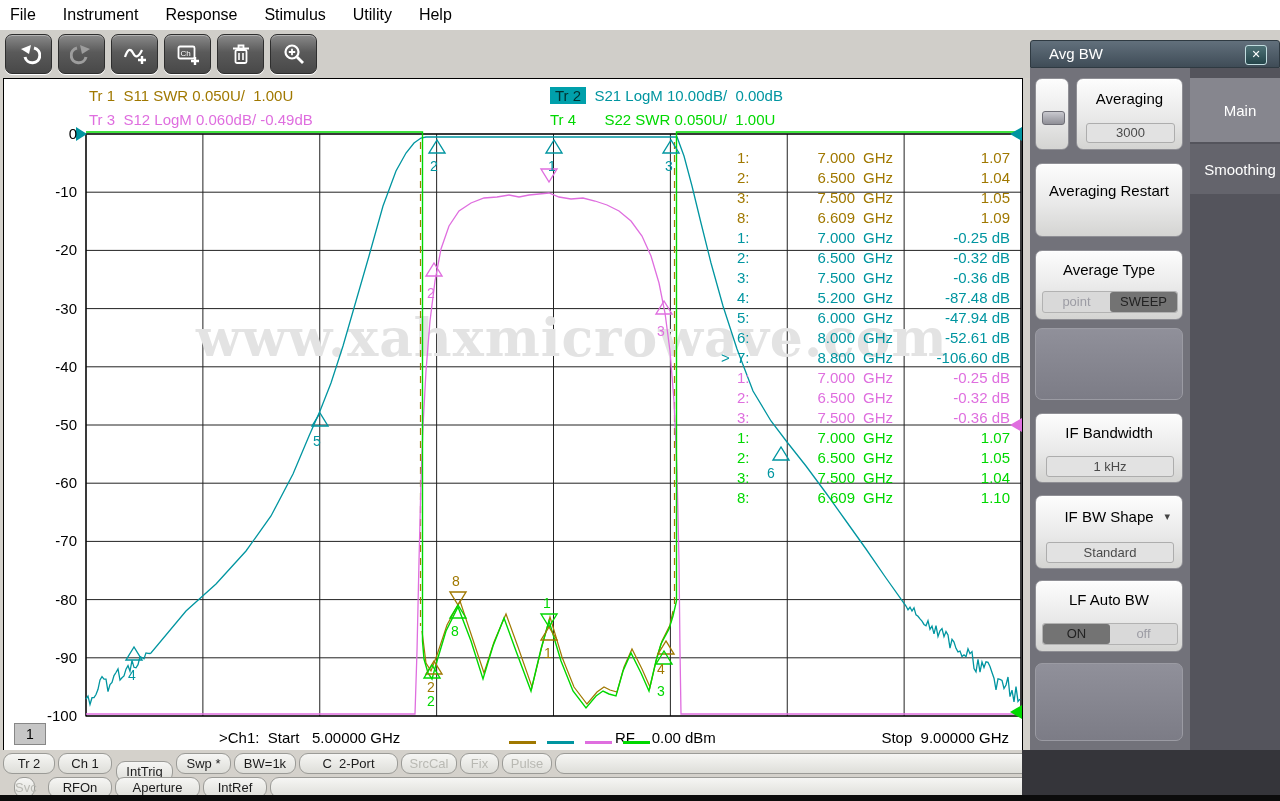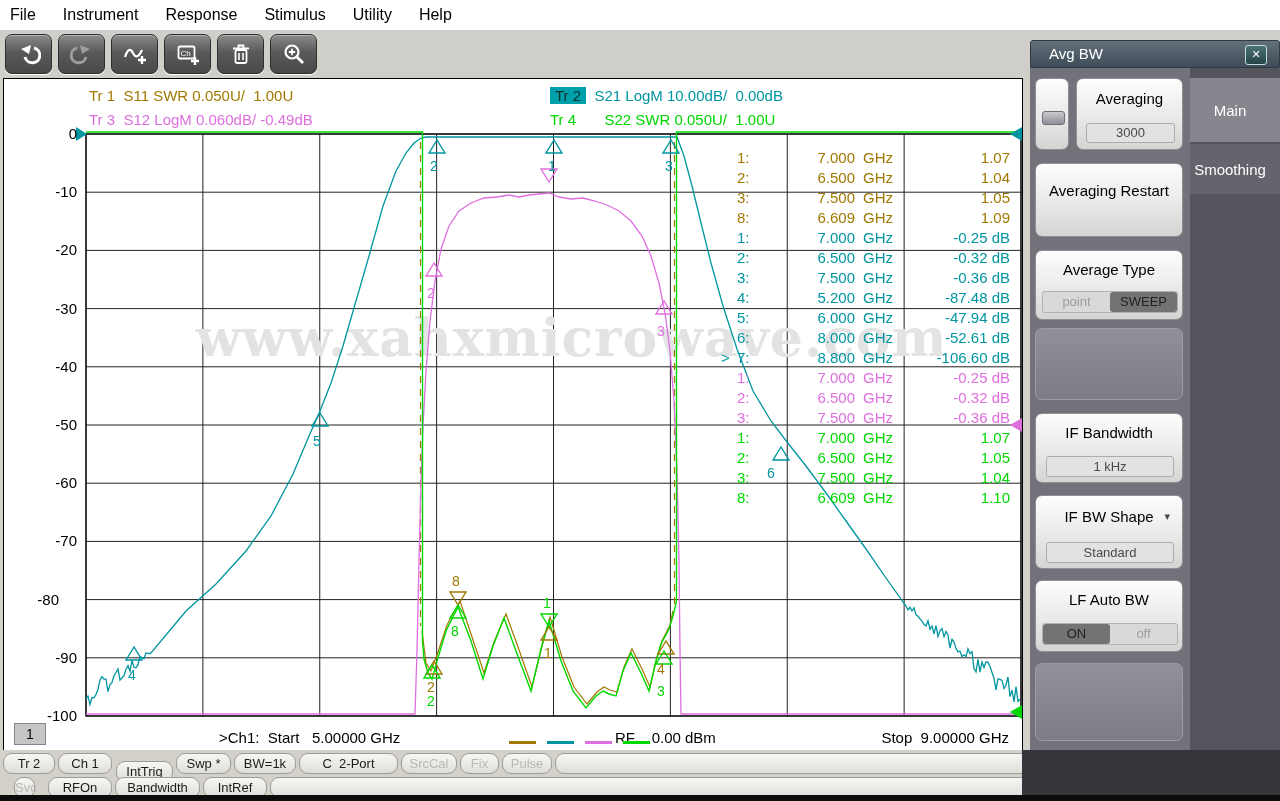--- a/index.html
+++ b/index.html
@@ -44,21 +44,21 @@
   .pbtn{position:absolute;left:5px;width:148px;border-radius:7px;border:1px solid #8f8f95;
      background:linear-gradient(#fdfdfd,#e9e9e9 55%,#d4d4d2);box-shadow:inset 0 1px 0 #fff;box-sizing:border-box;}
   .pbtn-label{position:absolute;width:100%;text-align:center;font-size:15px;color:#000;}
   .pfield{position:absolute;border:1px solid #adadad;background:#e2e2e2;border-radius:3px;
      text-align:center;font-size:13px;color:#4a4a4a;box-sizing:border-box;}
   .ptoggle{position:absolute;border:1px solid #b2b2b2;background:#d9d9d9;border-radius:3px;display:flex;box-sizing:border-box;}
   .ptoggle div{flex:1;text-align:center;font-size:13px;line-height:20px;}
   .tg-on{background:#737373;color:#222;border-radius:3px;}
   .tg-off{color:#9c9ca4;}
   .pbtn-disabled{background:linear-gradient(#90909a,#7c7c86);border:1px solid #9b9ba3;box-shadow:none;}
-  .tab{position:absolute;left:0;width:90px;color:#fff;font-size:15px;display:flex;align-items:center;justify-content:flex-start;text-align:center;}
+  .tab{position:absolute;left:0;width:90px;color:#fff;font-size:15px;display:flex;align-items:center;justify-content:flex-end;text-align:center;}
   .tab-active{background:#86868e;}
   .tab-idle{background:#64646c;}
   .toggle-glyph{position:absolute;left:6px;top:32px;width:21px;height:12px;border-radius:3px;
      background:linear-gradient(#c9c9cf,#8f8f97);border:1px solid #6f6f77;}
   .shape-arrow{position:absolute;right:12px;top:14px;font-size:11px;color:#444;}
   
   #footer-dark{left:1022px;top:750px;width:258px;height:51px;background:#35353a;}
   #footer{left:0;top:750px;width:1022px;height:51px;background:#d4d1cb;}
   .fbtn{position:absolute;height:21px;border-radius:9px;border:1px solid #9b9b97;
      background:linear-gradient(#f6f6f4,#dedeD9);font-size:13px;line-height:20px;text-align:center;
@@ -182,21 +182,21 @@
     </div>
   <div id="ylabels">
       <div class="ylab" style="left:27px;top:46px;">0</div>
       <div class="ylab" style="left:27px;top:104.19999999999999px;">-10</div>
       <div class="ylab" style="left:27px;top:162.4px;">-20</div>
       <div class="ylab" style="left:27px;top:220.60000000000002px;">-30</div>
       <div class="ylab" style="left:27px;top:278.8px;">-40</div>
       <div class="ylab" style="left:27px;top:337px;">-50</div>
       <div class="ylab" style="left:27px;top:395.20000000000005px;">-60</div>
       <div class="ylab" style="left:27px;top:453.4000000000001px;">-70</div>
-      <div class="ylab" style="left:9px;top:511.6px;">-80</div>
+      <div class="ylab" style="left:27px;top:511.6px;">-80</div>
       <div class="ylab" style="left:27px;top:569.8000000000001px;">-90</div>
       <div class="ylab" style="left:27px;top:628px;">-100</div>
     </div>
   <div id="mtable">
       <div class="mrow" style="top:69px;color:#a07800;">
         <span class="m-n">1:</span>
         <span class="m-f">7.000</span>
         <span class="m-u">GHz</span>
         <span class="m-v">1.07</span>
       </div>
@@ -392,18 +392,18 @@
     <div class="fbtn" style="left:116px;top:3px;width:57px;margin-top:8px;">IntTrig</div>
     <div class="fbtn" style="left:176px;top:3px;width:55px;">Swp *</div>
     <div class="fbtn" style="left:234px;top:3px;width:62px;">BW=1k</div>
     <div class="fbtn" style="left:299px;top:3px;width:99px;">C  2-Port</div>
     <div class="fbtn fbtn-disabled" style="left:401px;top:3px;width:56px;">SrcCal</div>
     <div class="fbtn fbtn-disabled" style="left:460px;top:3px;width:39px;">Fix</div>
     <div class="fbtn fbtn-disabled" style="left:502px;top:3px;width:50px;">Pulse</div>
     <div class="fbtn" style="left:555px;top:3px;width:597px;"></div>
     <div class="fbtn fbtn-disabled" style="left:14px;top:27px;width:21px;">Svc</div>
     <div class="fbtn" style="left:48px;top:27px;width:64px;">RFOn</div>
-    <div class="fbtn" style="left:115px;top:27px;width:85px;">Bandwidth</div>
+    <div class="fbtn" style="left:115px;top:27px;width:85px;">Aperture</div>
     <div class="fbtn" style="left:203px;top:27px;width:64px;">IntRef</div>
     <div class="fbtn" style="left:270px;top:27px;width:880px;"></div>
   </div>
 <div id="footer-dark" class="abs"></div>
 <div id="bottomstrip" class="abs"></div>
 
 </body></html>

